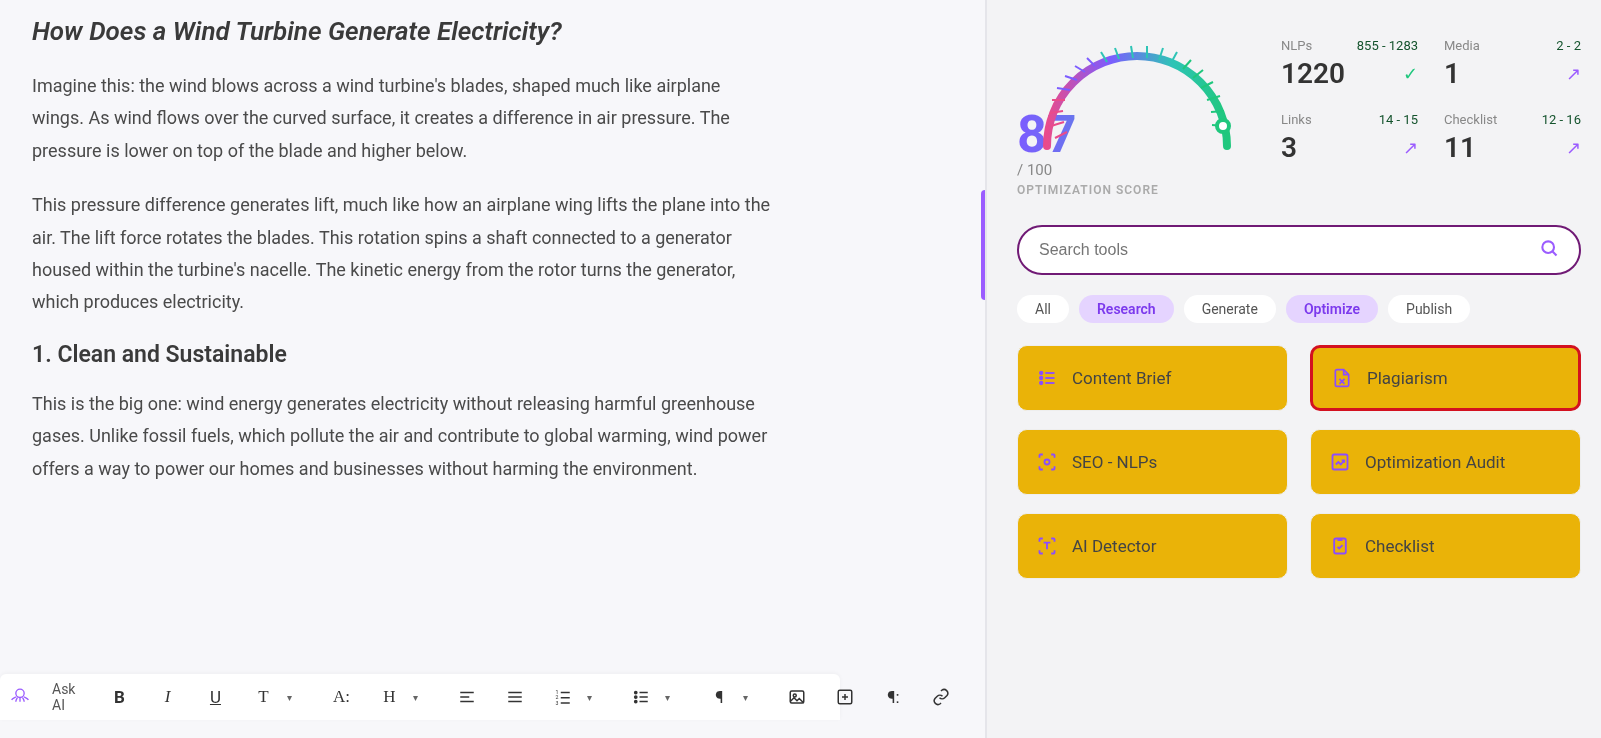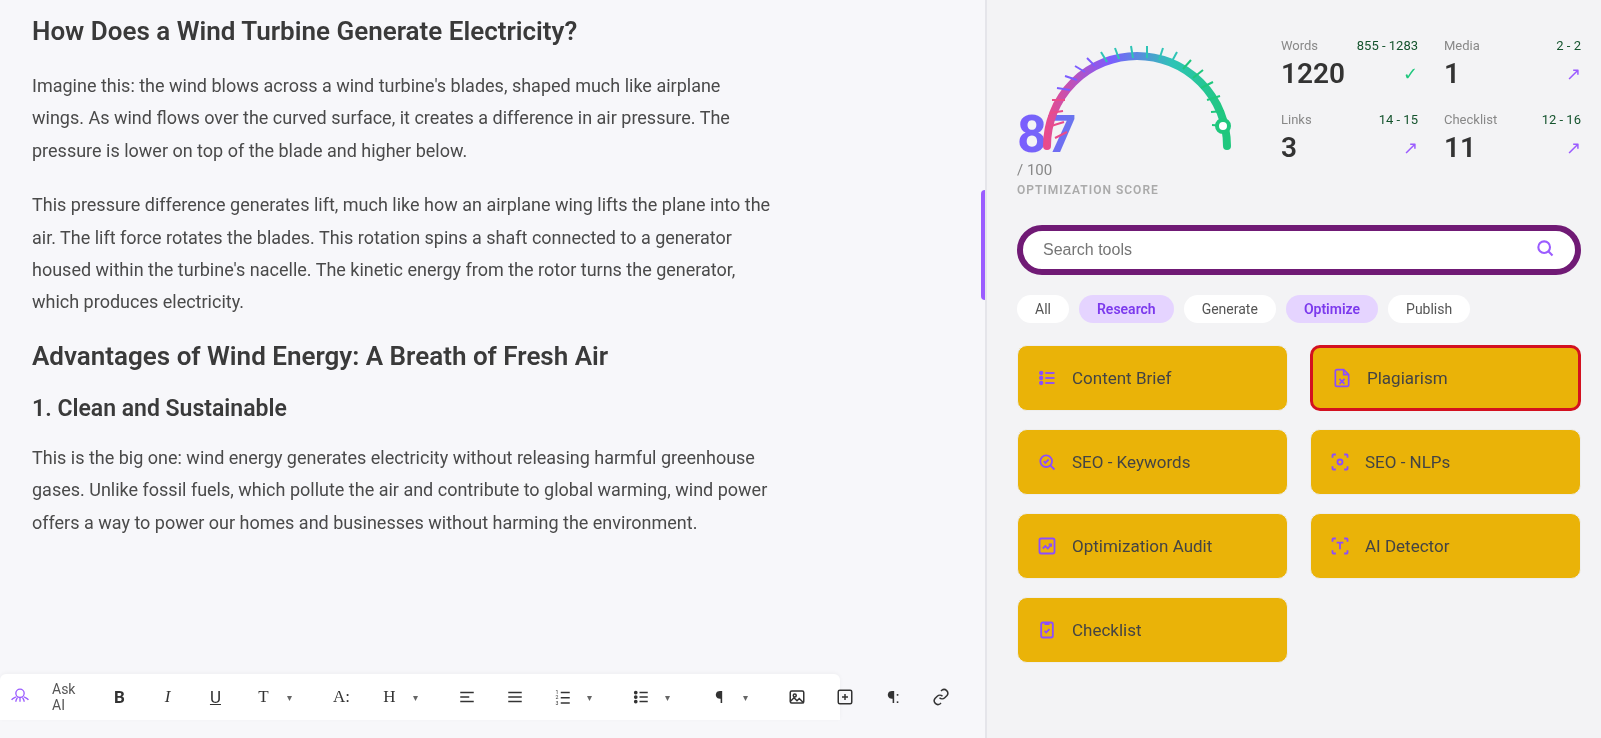--- a/index.html
+++ b/index.html
@@ -18,20 +18,21 @@
     padding: 12px 40px 0 32px;
     color: #4a4a4a;
     overflow: hidden;
   }
   .editor-content h2 {
     font-size: 26px;
     font-weight: 600;
     color: #3a3a3a;
     margin-bottom: 24px;
     margin-top: 4px;
+    font-style: italic;
   }
   .editor-content h3 {
     font-size: 23px;
     font-weight: 600;
     color: #3a3a3a;
     margin: 6px 0 20px 0;
   }
   .editor-content p {
     font-size: 18px;
     line-height: 1.8;
@@ -122,21 +123,21 @@
   .stat-range { color:#14532d; font-weight:400; }
   .stat-bottom { display:flex; justify-content:space-between; align-items:center; }
   .stat-val { font-size:28px; font-weight:600; color:#333; }
   .stat-icon { font-size:18px; }
   .check-green { color:#1fc77d; }
   .arrow-purple { color:#9b5cff; }
 
   .search-box {
     display:flex;
     align-items:center;
-    border: 6px solid #701a75;
+    border: 2px solid #701a75;
     border-radius: 28px;
     height: 50px;
     padding: 0 20px;
     background: #fff;
     margin-bottom: 20px;
   }
   .search-box input {
     flex:1;
     border:none;
     outline:none;
@@ -187,21 +188,20 @@
   }
 </style>
 </head>
 <body>
 
 <div class="editor-pane">
   <div class="editor-content">
     <h2>How Does a Wind Turbine Generate Electricity?</h2>
     <p>Imagine this: the wind blows across a wind turbine's blades, shaped much like airplane wings. As wind flows over the curved surface, it creates a difference in air pressure. The pressure is lower on top of the blade and higher below.</p>
     <p>This pressure difference generates lift, much like how an airplane wing lifts the plane into the air. The lift force rotates the blades. This rotation spins a shaft connected to a generator housed within the turbine's nacelle. The kinetic energy from the rotor turns the generator, which produces electricity.</p>
-    <h2>Advantages of Wind Energy: A Breath of Fresh Air</h2>
     <h3>1. Clean and Sustainable</h3>
     <p>This is the big one: wind energy generates electricity without releasing harmful greenhouse gases. Unlike fossil fuels, which pollute the air and contribute to global warming, wind power offers a way to power our homes and businesses without harming the environment.</p>
   </div>
 
   <div class="divider"></div>
 
   <div class="toolbar">
     <span class="ai-icon">
       <svg width="20" height="20" viewBox="0 0 24 24" fill="none" stroke="#9b5cff" stroke-width="1.6">
           <circle cx="12" cy="10" r="5"></circle>
@@ -345,21 +345,21 @@
         <circle cx="206" cy="110" r="6" fill="#fff" stroke="#1fc77d" stroke-width="4"></circle>
       </svg>
       <div class="score-num">87</div>
       <div class="score-of">/ 100</div>
       <div class="score-label">OPTIMIZATION SCORE</div>
     </div>
 
     <div class="stat-grid">
       <div class="stat-cell">
         <div class="stat-top">
-            <span>Words</span>
+            <span>NLPs</span>
             <span class="stat-range">855 - 1283</span>
           </div>
         <div class="stat-bottom">
             <span class="stat-val">1220</span>
             <span class="stat-icon check-green">✓</span>
           </div>
       </div>
       <div class="stat-cell">
         <div class="stat-top">
             <span>Media</span>
@@ -432,30 +432,20 @@
             <path d="M14 2v6h6"></path>
             <line x1="9" y1="13" x2="15" y2="19"></line>
             <line x1="15" y1="13" x2="9" y2="19"></line>
           </svg>
       </span>
       <span>Plagiarism</span>
     </div>
     <div class="tool-card">
       <span class="tool-icon">
         <svg width="20" height="20" viewBox="0 0 24 24" stroke="#8b4dff" stroke-width="2.2" fill="none">
-            <circle cx="11" cy="11" r="7"></circle>
-            <line x1="21" y1="21" x2="16" y2="16"></line>
-            <path d="M8 11l2 2 4-4"></path>
-          </svg>
-      </span>
-      <span>SEO - Keywords</span>
-    </div>
-    <div class="tool-card">
-      <span class="tool-icon">
-        <svg width="20" height="20" viewBox="0 0 24 24" stroke="#8b4dff" stroke-width="2.2" fill="none">
             <path d="M3 7V4a1 1 0 0 1 1-1h3M21 7V4a1 1 0 0 0-1-1h-3M3 17v3a1 1 0 0 0 1 1h3M21 17v3a1 1 0 0 1-1 1h-3"></path>
             <circle cx="12" cy="12" r="3"></circle>
           </svg>
       </span>
       <span>SEO - NLPs</span>
     </div>
     <div class="tool-card">
       <span class="tool-icon">
         <svg width="20" height="20" viewBox="0 0 24 24" stroke="#8b4dff" stroke-width="2.2" fill="none">
             <rect x="3" y="3" width="18" height="18" rx="2"></rect>

